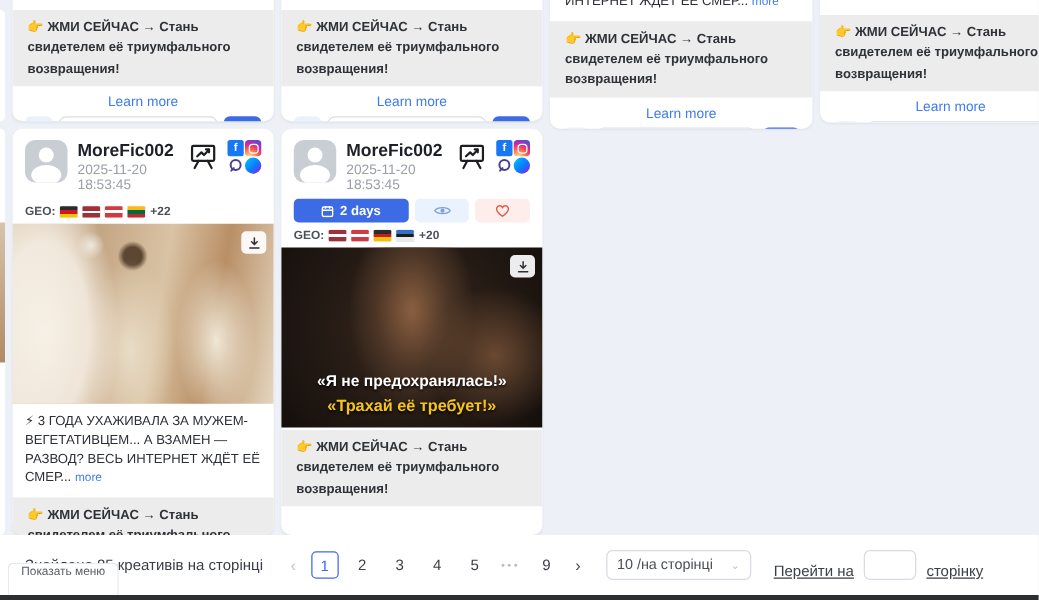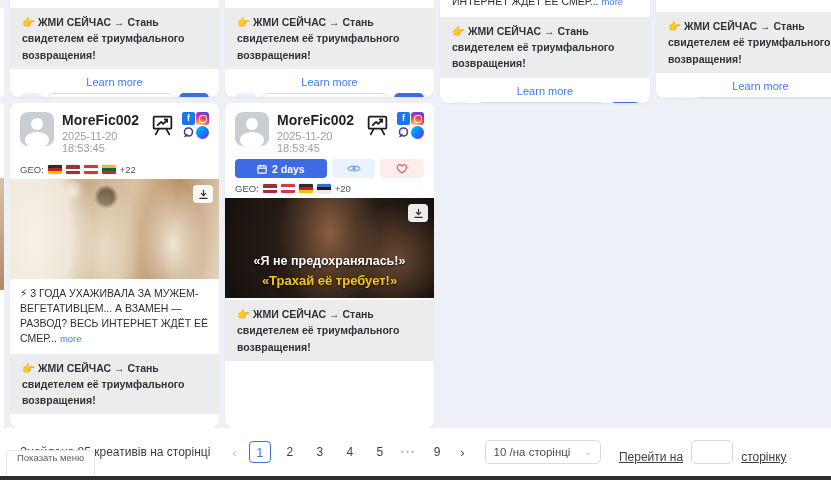--- a/index.html
+++ b/index.html
@@ -34,29 +34,29 @@
   .ig { border-radius:3px; background:radial-gradient(circle at 28% 110%, #fdf497 0%, #fd5949 45%, #d6249f 65%, #285aeb 95%); }
   .ig::before { content:""; position:absolute; inset:2.5px; border:1px solid #fff; border-radius:3px; }
   .an { background:#fff; }
   .msg { border-radius:50%; background:linear-gradient(135deg,#00c6ff,#0a7cff 55%,#a10eeb); }
 
   .btnrow { display:flex; gap:5px; padding:0 10px; height:19px; }
   .daysbtn { flex:2.1; background:#3d6be5; border:none; border-radius:4px; color:#fff; font-size:10.5px; font-weight:bold; display:flex; align-items:center; justify-content:center; gap:5px; cursor:pointer; }
   .eyebtn { flex:1; background:#e9f2fd; border:none; border-radius:4px; display:flex; align-items:center; justify-content:center; cursor:pointer; }
   .heartbtn { flex:1; background:#fdeeec; border:none; border-radius:4px; display:flex; align-items:center; justify-content:center; cursor:pointer; }
 
-  .georow { display:flex; align-items:center; gap:4px; padding:5px 10px 4px; font-size:9.5px; font-weight:normal; color:#4c5158; }
+  .georow { display:flex; align-items:center; gap:4px; padding:5px 10px 4px; font-size:9.5px; font-weight:bold; color:#4c5158; }
   .flag { width:14px; height:9px; border-radius:1px; box-shadow:0 0 0 .5px rgba(0,0,0,.12); flex:none; }
   .f-de { background:linear-gradient(#2b2b2b 33%, #cf1921 33% 66%, #f0c400 66%); }
   .f-lv { background:linear-gradient(#9e3039 40%, #fff 40% 62%, #9e3039 62%); }
   .f-at { background:linear-gradient(#d03a43 36%, #fff 36% 64%, #d03a43 64%); }
   .f-lt { background:linear-gradient(#fdb913 33%, #006a44 33% 66%, #c1272d 66%); }
   .f-ee { background:linear-gradient(#2f70c8 33%, #1c1c1c 33% 66%, #e8eaec 66%); }
 
-  .adimg { height:100px; position:relative; flex:none;padding-left:48px; }
+  .adimg { height:144px; position:relative; flex:none;padding-left:48px; }
   .img-wedding { background:
       radial-gradient(ellipse 60px 120px at 12% 60%, #f6f0e6 0%, rgba(246,240,230,.85) 60%, transparent 100%),
       radial-gradient(ellipse 45px 90px at 45% 70%, #e9dcc6 0%, transparent 80%),
       radial-gradient(ellipse 40px 80px at 78% 65%, #efe7d6 0%, transparent 80%),
       radial-gradient(circle 12px at 46% 18%, #5d4632 0%, #5d4632 60%, transparent 100%),
       radial-gradient(circle 11px at 30% 12%, #e9e4da 0%, transparent 100%),
       linear-gradient(100deg, #ddcdb7 0%, #c4a583 30%, #d9c3a4 55%, #b98f66 75%, #e4d6c0 100%); }
   .img-dark { background:
       radial-gradient(circle 55px at 82% 60%, rgba(122,84,56,.8) 0%, transparent 100%),
       radial-gradient(ellipse 50px 80px at 50% 35%, #8a5f41 0%, #4a3425 60%, transparent 100%),

